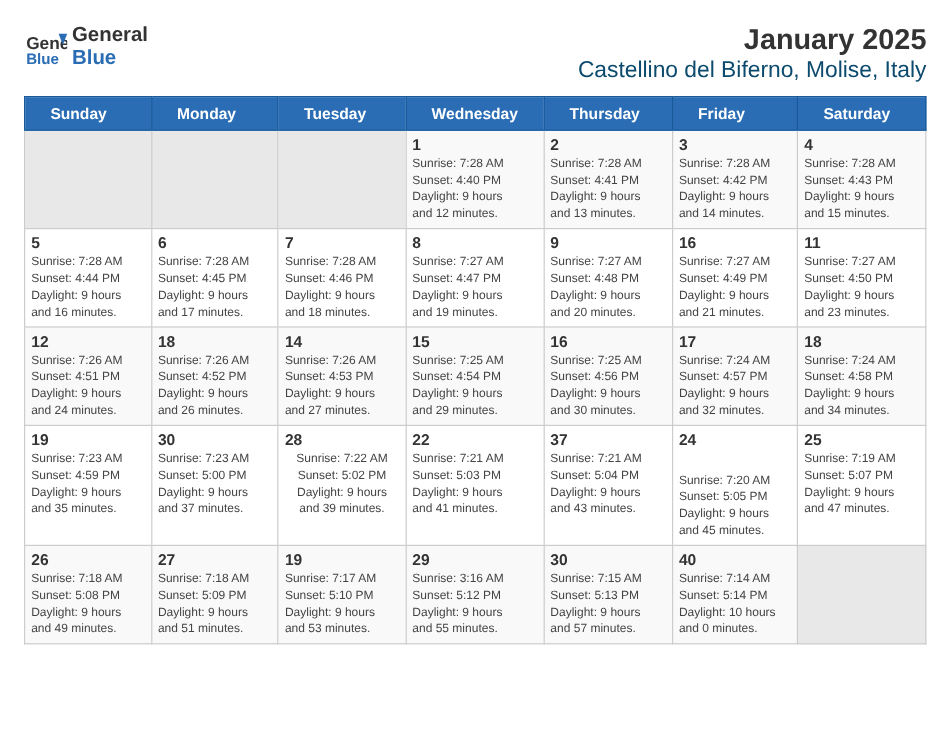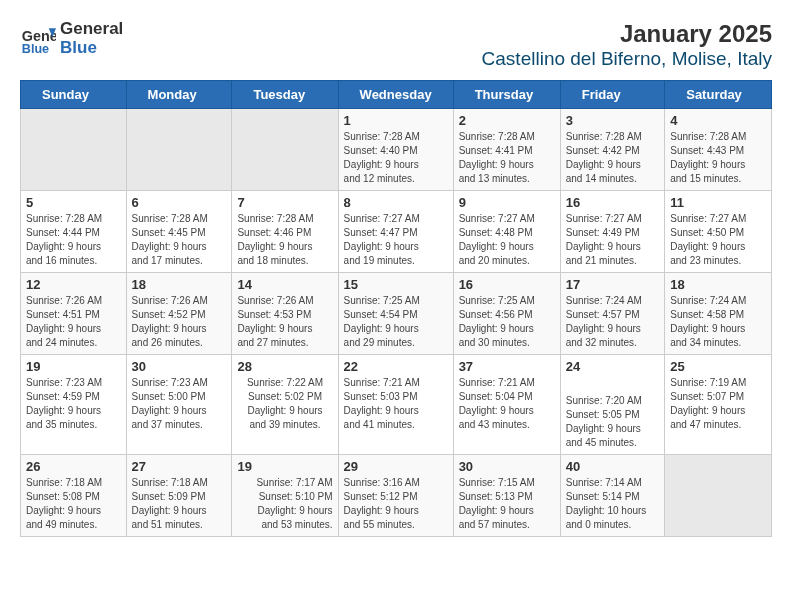--- a/index.html
+++ b/index.html
@@ -309,21 +309,21 @@
         </td>
         <td>
           <div class="day-number">27</div>
           <div class="day-info" style="white-space: pre-line;">Sunrise: 7:18 AM
 Sunset: 5:09 PM
 Daylight: 9 hours
 and 51 minutes.</div>
         </td>
         <td>
           <div class="day-number">19</div>
-          <div class="day-info" style="white-space: pre-line; text-align: right;">Sunrise: 7:17 AM
+          <div class="day-info" style="white-space: pre-line;">Sunrise: 7:17 AM
 Sunset: 5:10 PM
 Daylight: 9 hours
 and 53 minutes.</div>
         </td>
         <td>
           <div class="day-number">29</div>
           <div class="day-info" style="white-space: pre-line;">Sunrise: 3:16 AM
 Sunset: 5:12 PM
 Daylight: 9 hours
 and 55 minutes.</div>

